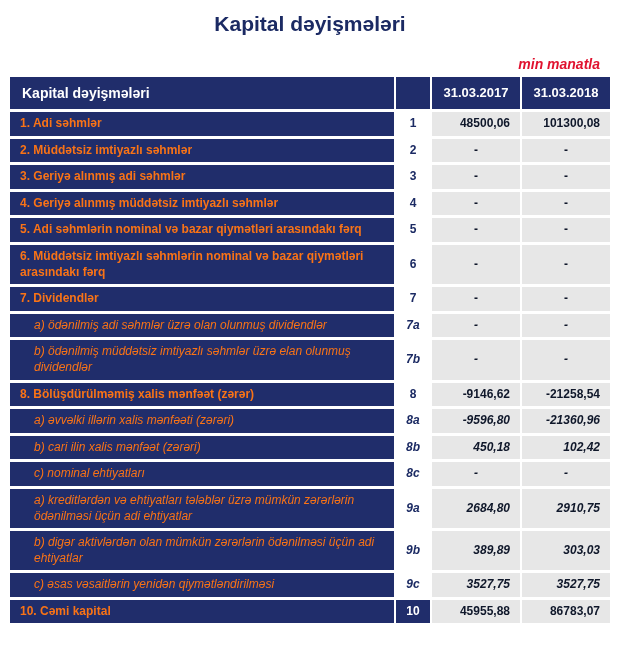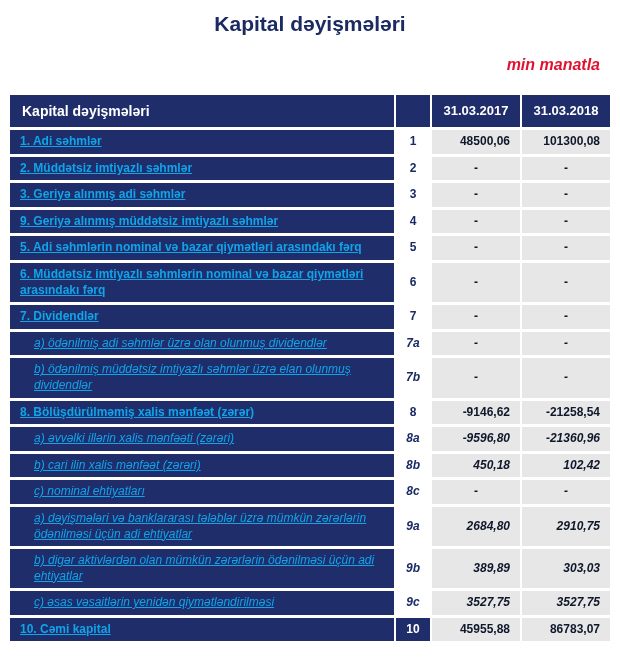--- a/index.html
+++ b/index.html
@@ -20,23 +20,23 @@
     color: #1b2a63;
     font-size: 21px;
     font-weight: bold;
     margin: 6px 0 20px 0;
   }
   .unit-note {
     text-align: right;
     color: #e0122f;
     font-style: italic;
     font-weight: bold;
-    font-size: 16px;
+    font-size: 14px;
     padding-right: 12px;
-    margin-bottom: 18px;
+    margin-bottom: 2px;
   }
   table.capital-table {
     width: 604px;
     margin: 0 auto;
     border-collapse: separate;
     border-spacing: 2px 3px;
     table-layout: fixed;
   }
   col.c-label { width: 384px; }
   col.c-num   { width: 34px; }
@@ -60,24 +60,23 @@
     font-weight: bold;
   }
   th.val {
     text-align: center;
     font-weight: bold;
     font-size: 13px;
     margin-top: 13px;
   }
   td.label {
     background: #202d6b;
-    color: #0ea5e9;
+    color: #f97316;
     text-align: left;
     padding: 4px 8px 4px 10px;
-    text-decoration: underline;
   }
   td.num {
     background: #ffffff;
     color: #1b2a63;
     text-align: center;
     font-weight: bold;
     padding: 4px 2px;
   }
   td.val {
     background: #e7e7e7;
@@ -140,21 +139,21 @@
     <td class="val dash">-</td>
     <td class="val dash">-</td>
   </tr>
         <tr class="main">
     <td class="label">3. Geriyə alınmış adi səhmlər</td>
     <td class="num">3</td>
     <td class="val dash">-</td>
     <td class="val dash">-</td>
   </tr>
         <tr class="main">
-    <td class="label">9. Geriyə alınmış müddətsiz imtiyazlı səhmlər</td>
+    <td class="label">4. Geriyə alınmış müddətsiz imtiyazlı səhmlər</td>
     <td class="num">4</td>
     <td class="val dash">-</td>
     <td class="val dash">-</td>
   </tr>
         <tr class="main">
     <td class="label">5. Adi səhmlərin nominal və bazar qiymətləri arasındakı fərq</td>
     <td class="num">5</td>
     <td class="val dash">-</td>
     <td class="val dash">-</td>
   </tr>
@@ -200,21 +199,21 @@
     <td class="val">450,18</td>
     <td class="val">102,42</td>
   </tr>
         <tr class="sub">
     <td class="label">c) nominal ehtiyatları</td>
     <td class="num">8c</td>
     <td class="val dash">-</td>
     <td class="val dash">-</td>
   </tr>
         <tr class="sub">
-    <td class="label">a) dəyişmələri və banklararası tələblər üzrə mümkün zərərlərin ödənilməsi üçün adi ehtiyatlar</td>
+    <td class="label">a) kreditlərdən və ehtiyatları tələblər üzrə mümkün zərərlərin ödənilməsi üçün adi ehtiyatlar</td>
     <td class="num">9a</td>
     <td class="val">2684,80</td>
     <td class="val">2910,75</td>
   </tr>
         <tr class="sub">
     <td class="label">b) digər aktivlərdən olan mümkün zərərlərin ödənilməsi üçün adi ehtiyatlar</td>
     <td class="num">9b</td>
     <td class="val">389,89</td>
     <td class="val">303,03</td>
   </tr>

